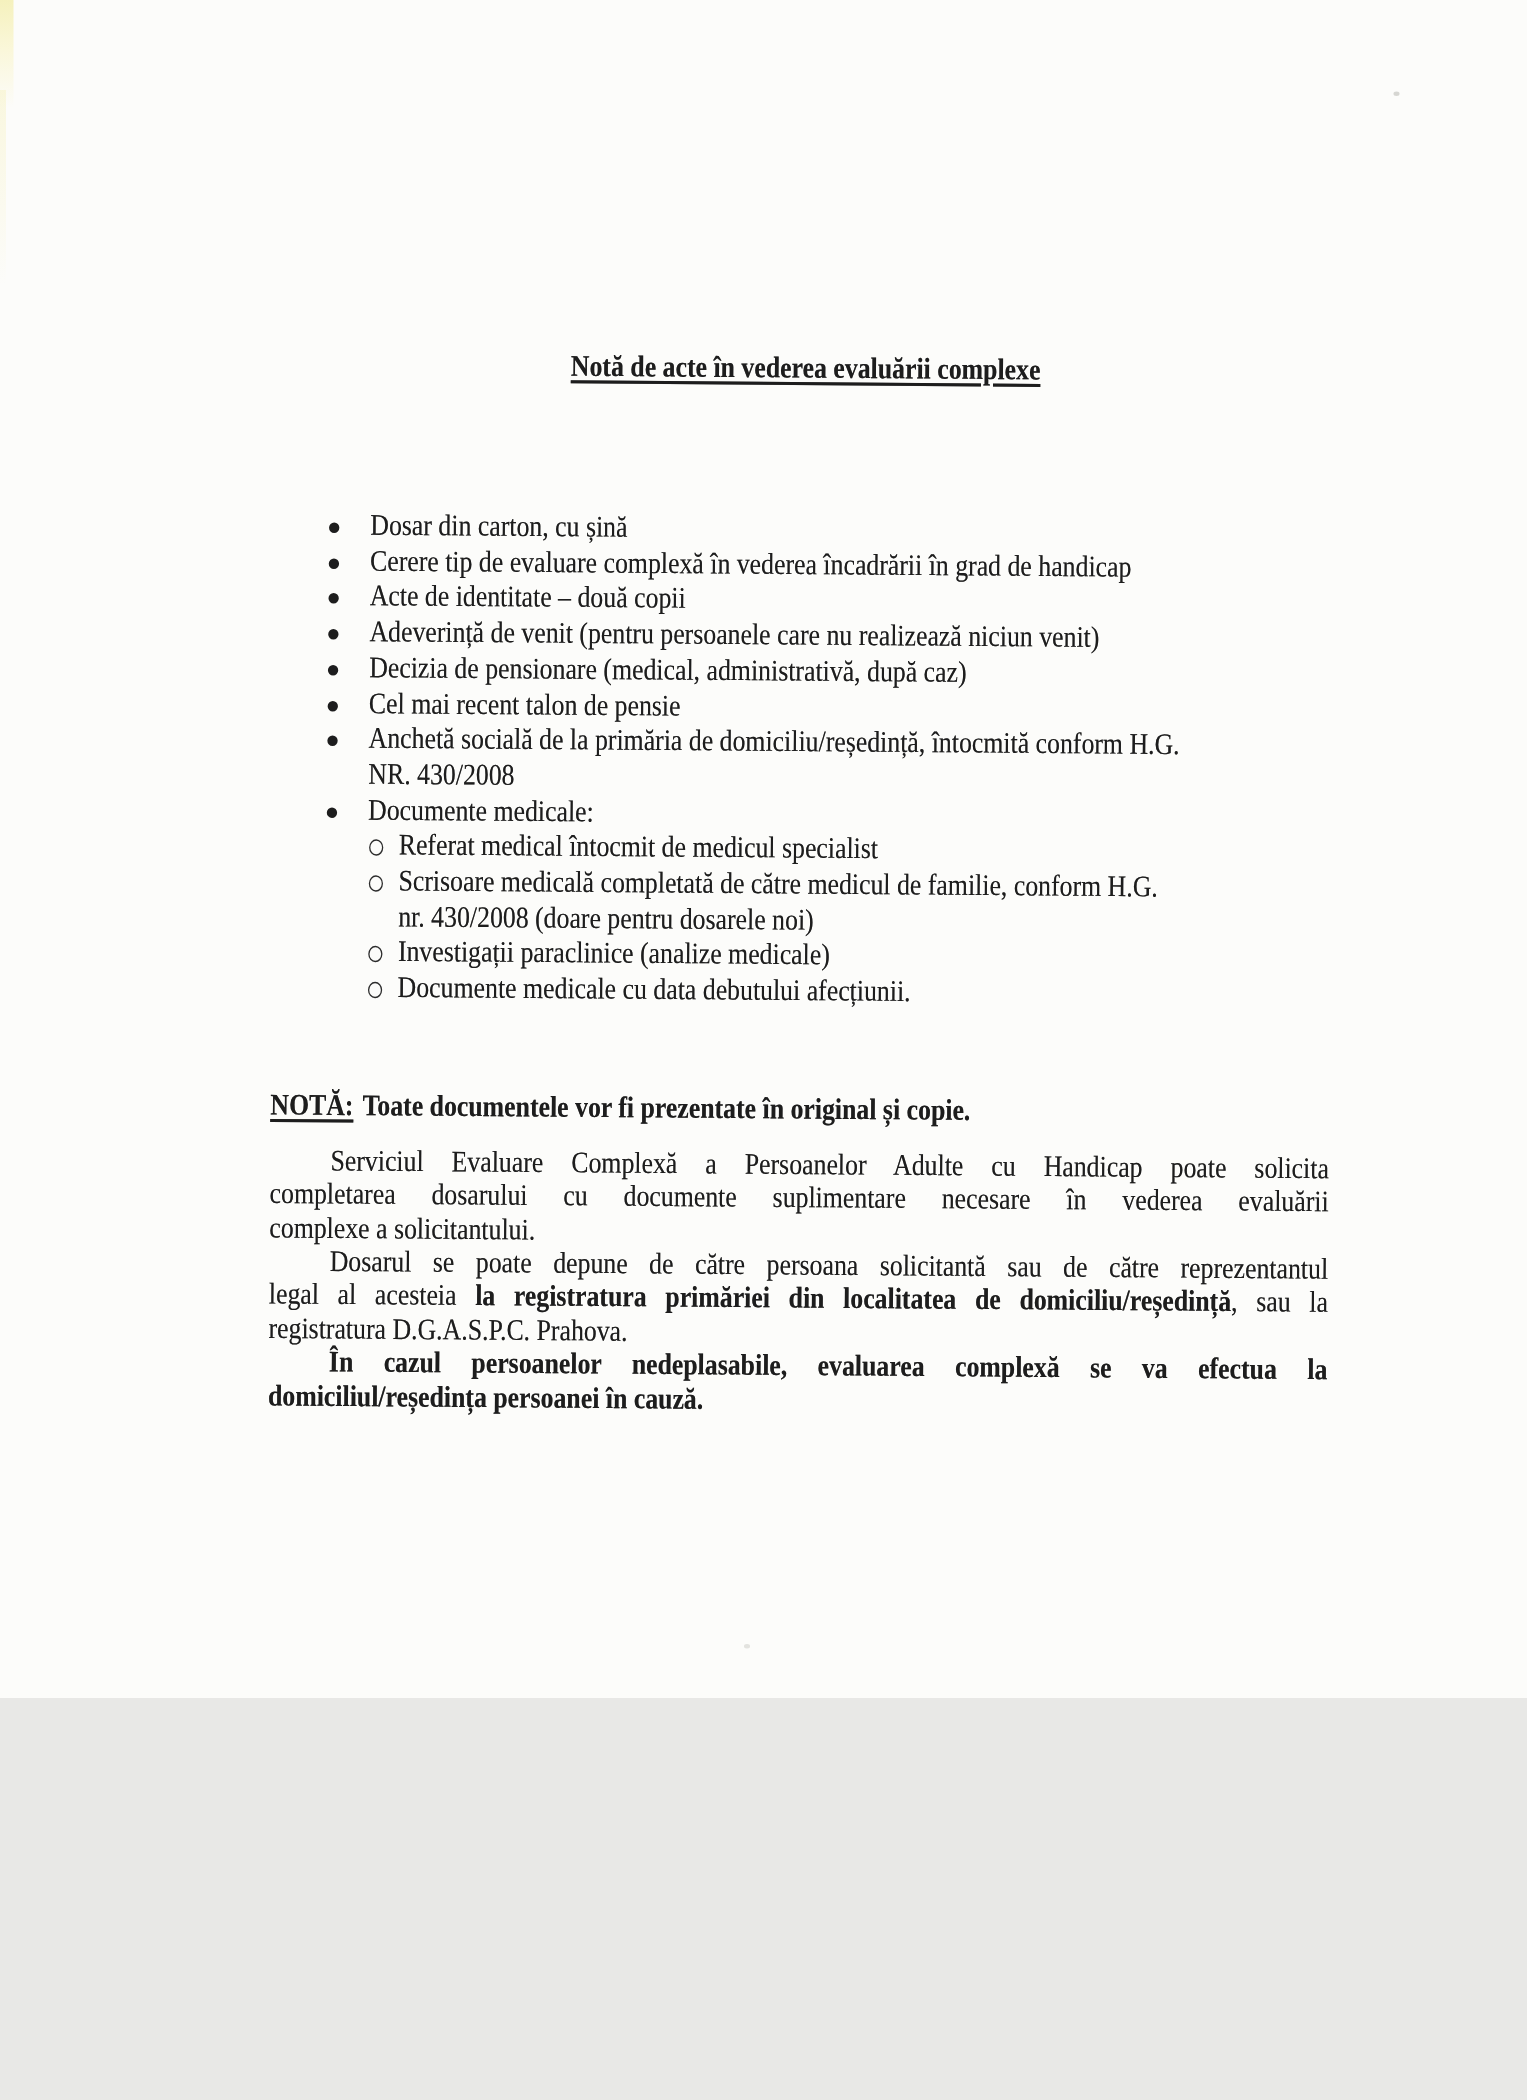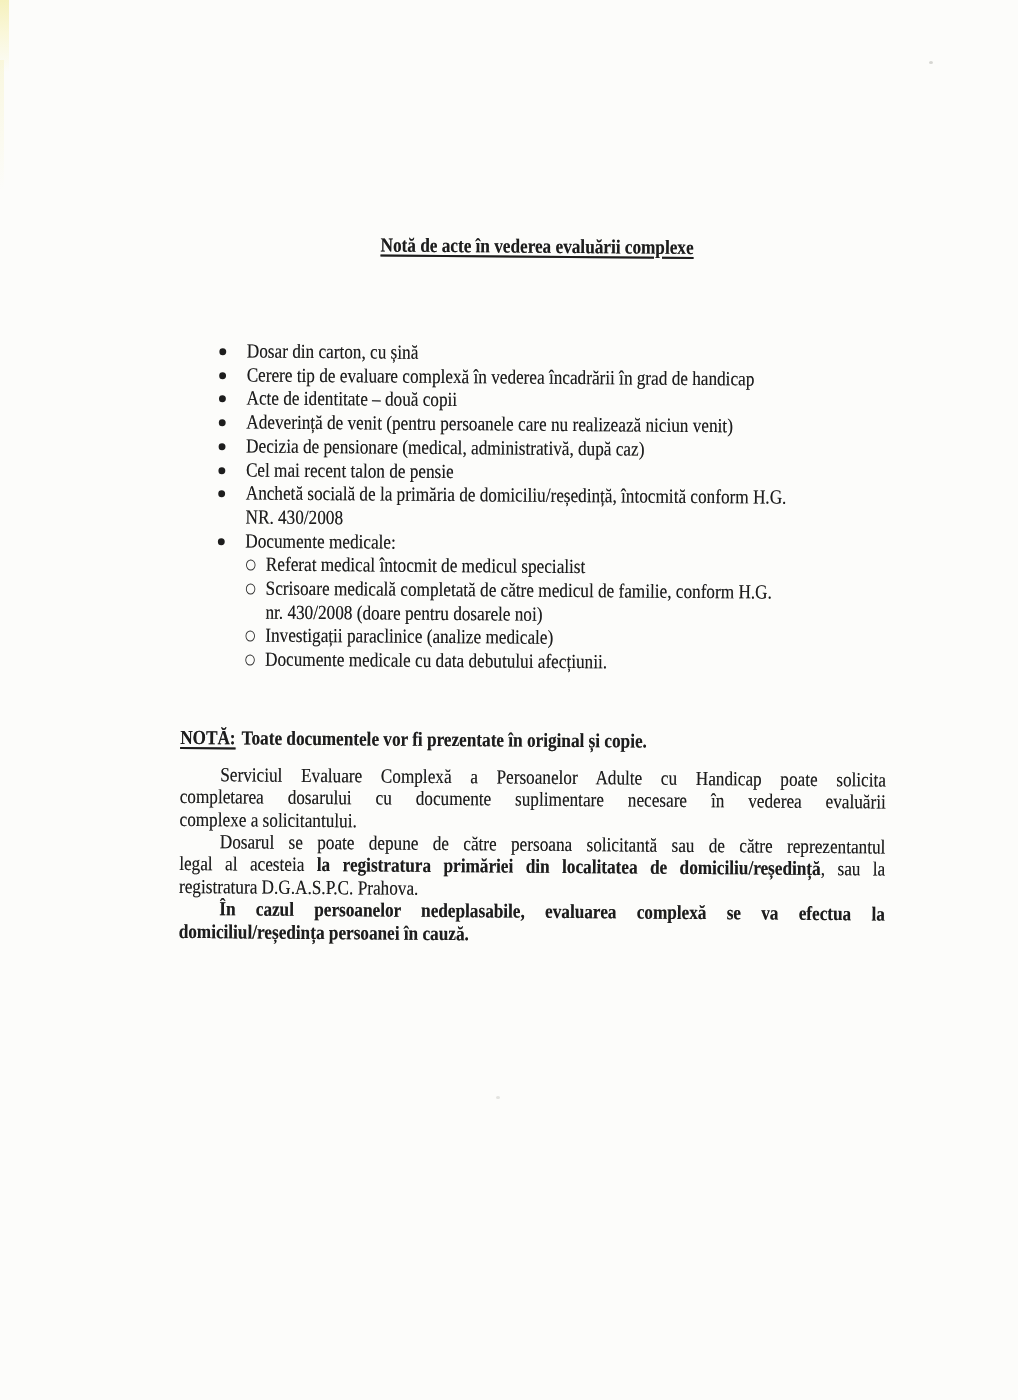--- a/index.html
+++ b/index.html
@@ -1,17 +1,17 @@
 <!DOCTYPE html>
 <html><head>
 <meta charset="utf-8">
 <style>
   html,body { margin:0; padding:0; background:#e8e8e6; }
   .page {
-    position:relative; width:1018px; height:1400px;
+    position:relative; width:1018px; height:1132px;
     background:#fcfcfa; overflow:hidden;
     font-family:"Liberation Serif","DejaVu Serif",serif;
     color:#1d1d1d;
   }
   
   .edge-yellow {
     position:absolute; left:0; top:0; width:9px; height:72px;
     background:linear-gradient(180deg,#f5f1bd 0%,#faf7d9 45%,rgba(250,247,217,0) 100%);
   }
   .edge-yellow-tail {

